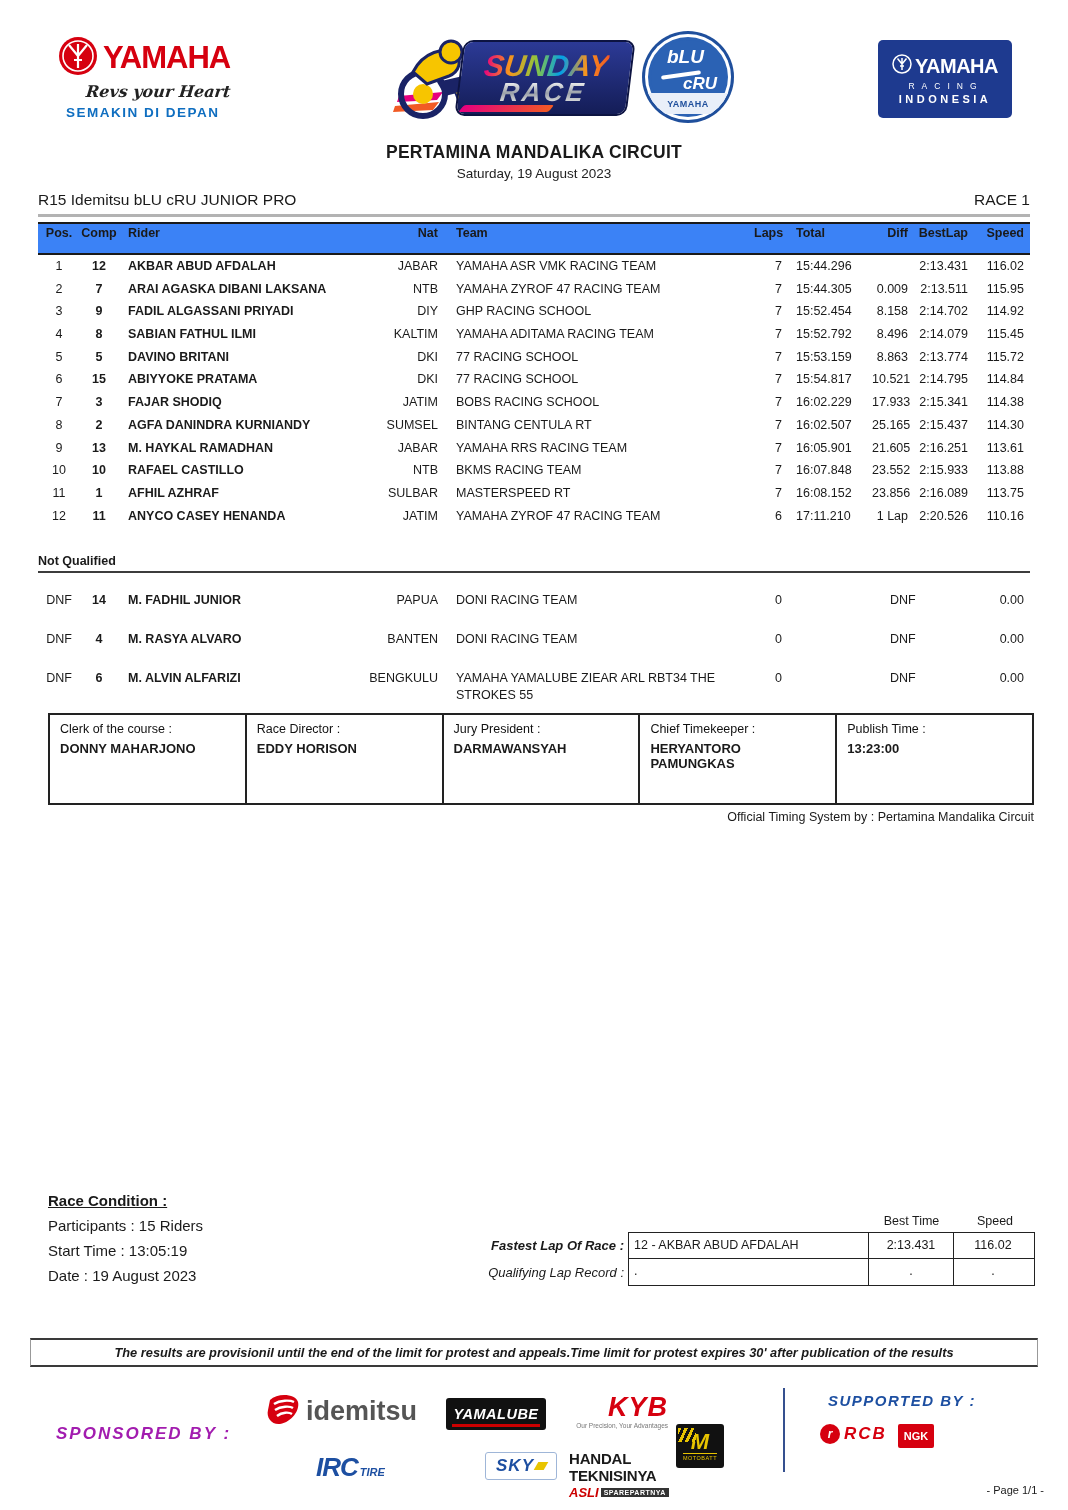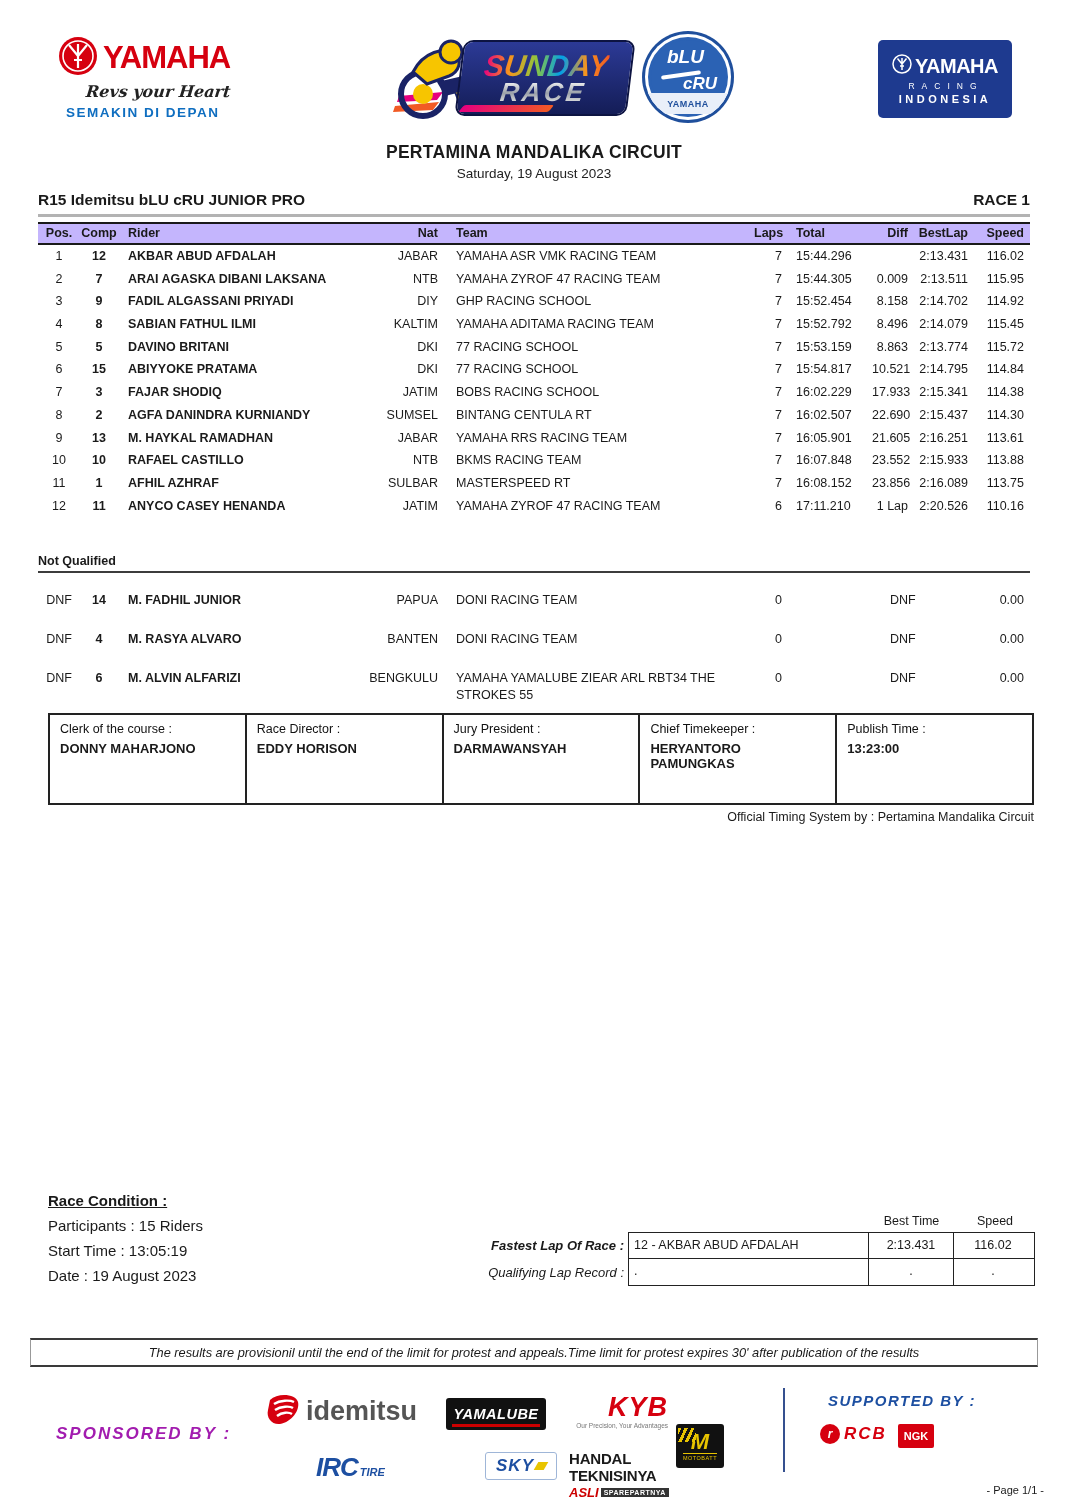--- a/index.html
+++ b/index.html
@@ -54,28 +54,28 @@
 
   .logo-right { left:878px; top:40px; width:134px; height:78px; background:#1e3a8f; border-radius:5px;
     display:flex; flex-direction:column; align-items:center; justify-content:center; gap:2px; }
   .lr-row1 { display:flex; align-items:center; gap:3px; color:#fff; font-weight:bold; font-size:20px; letter-spacing:-0.5px; }
   .lr-racing { color:#fff; font-size:8.5px; letter-spacing:7px; margin-left:2px; }
   .lr-indo { color:#fff; font-weight:bold; font-size:11px; letter-spacing:3.5px; }
 
   
   .title { left:0; top:142px; width:100%; text-align:center; font-size:17.5px; font-weight:bold; letter-spacing:0.3px; }
   .subtitle { left:0; top:166px; width:100%; text-align:center; font-size:13.5px; color:#222; }
-  .race-row { left:38px; top:191px; width:992px; display:flex; justify-content:space-between; font-size:15.5px; font-weight:bold; }
+  .race-row { left:38px; top:191px; width:992px; display:flex; justify-content:space-between; font-size:15.5px; font-weight:normal; }
   .race-divider { left:38px; top:214px; width:992px; height:3px; background:#b3b3b3; }
 
   
   .grid-row { display:grid; grid-template-columns:42px 38px 250px 76px 310px 34px 84px 42px 60px 56px; width:992px; }
   .results { left:38px; top:222px; }
-  .t-head { background:#c4b5fd; border-top:2px solid #1a1a1a; border-bottom:2px solid #1a1a1a;
-    height:23px; line-height:19px; font-weight:bold; font-size:12.5px; }
+  .t-head { background:#3b82f6; border-top:2px solid #1a1a1a; border-bottom:2px solid #1a1a1a;
+    height:33px; line-height:19px; font-weight:bold; font-size:12.5px; }
   .res-row { height:22.7px; line-height:22.7px; font-size:12.5px; }
   .cell { overflow:visible; white-space:nowrap; }
   .c-pos { text-align:center; }
   .c-comp { text-align:center; font-weight:bold; }
   .c-rider { text-align:left; padding-left:10px; font-weight:bold; }
   .c-nat { text-align:right; padding-right:6px; }
   .c-team { text-align:left; padding-left:12px; }
   .c-laps { text-align:right; padding-right:6px; }
   .c-total { text-align:left; padding-left:8px; }
   .c-diff { text-align:right; padding-right:6px; }
@@ -112,21 +112,21 @@
   .fl-row > div:last-child { border-right:none; }
   .fl-row.first { border-bottom:1.5px solid #222; }
   .fl-ct { text-align:center; }
   .fl-label { font-size:13px; font-style:italic; text-align:right; }
   .fl-l1 { left:400px; top:1238px; width:224px; font-weight:bold; }
   .fl-l2 { left:400px; top:1265px; width:224px; }
 
   
   .disclaimer { left:30px; top:1338px; width:1008px; height:29px; line-height:26px;
     border-top:2.5px solid #3a3a3a; border-bottom:2.5px solid #3a3a3a; border-left:1px solid #999; border-right:1px solid #999;
-    text-align:center; font-size:12.8px; font-weight:normal; font-style:italic; }
+    text-align:center; font-size:12.8px; font-weight:bold; font-style:italic; }
 
   
   .sp-by { left:56px; top:1424px; color:#a21caf; font-weight:900; font-style:italic; font-size:17px; letter-spacing:2px; }
   .su-by { left:828px; top:1392px; color:#1d4fa1; font-weight:900; font-style:italic; font-size:15px; letter-spacing:1.5px; }
   .v-div { left:783px; top:1388px; width:2px; height:84px; background:#35508f; }
 
   .idemitsu { left:266px; top:1392px; display:flex; align-items:center; gap:6px; }
   .idemitsu-word { font-size:27px; font-weight:bold; color:#555; letter-spacing:0px; }
   .yamalube { left:446px; top:1398px; width:100px; height:32px; background:#111; border-radius:3px;
     display:flex; align-items:center; justify-content:center; position:relative; }
@@ -341,21 +341,21 @@
       </div>
 
       <div class="grid-row res-row">
         <div class="cell c-pos">8</div>
         <div class="cell c-comp">2</div>
         <div class="cell c-rider">AGFA DANINDRA KURNIANDY</div>
         <div class="cell c-nat">SUMSEL</div>
         <div class="cell c-team">BINTANG CENTULA RT</div>
         <div class="cell c-laps">7</div>
         <div class="cell c-total">16:02.507</div>
-        <div class="cell c-diff">22.690</div>
+        <div class="cell c-diff">25.165</div>
         <div class="cell c-best">2:15.437</div>
         <div class="cell c-speed">114.30</div>
       </div>
 
       <div class="grid-row res-row">
         <div class="cell c-pos">9</div>
         <div class="cell c-comp">13</div>
         <div class="cell c-rider">M. HAYKAL RAMADHAN</div>
         <div class="cell c-nat">JABAR</div>
         <div class="cell c-team">YAMAHA RRS RACING TEAM</div>

